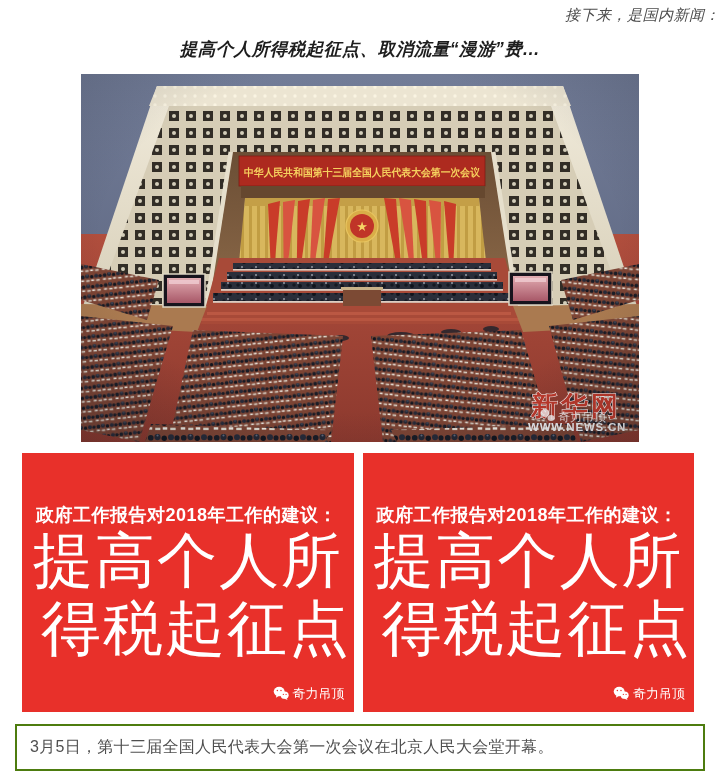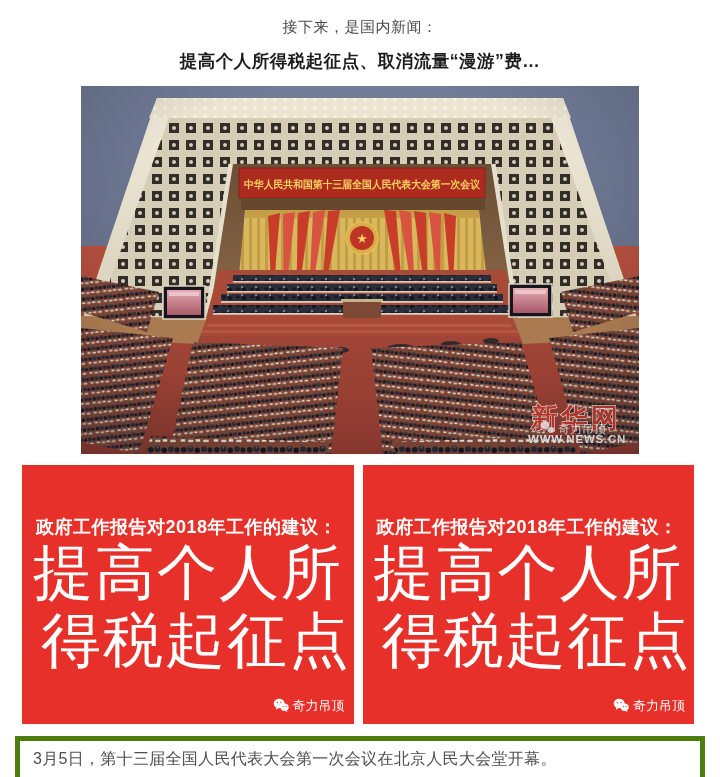--- a/index.html
+++ b/index.html
@@ -1,26 +1,26 @@
 <!DOCTYPE html>
 <html><head>
 <meta charset="utf-8">
 <style>
   html,body { margin:0; padding:0; }
   body {
     width:720px; height:777px; background:#ffffff; overflow:hidden;
     font-family:"Liberation Sans","DejaVu Sans",sans-serif;
   }
   .intro {
-    margin-top:17px; text-align:center; font-size:15px; line-height:20px;
-    color:#4c4c4c; letter-spacing:0.5px;
+    margin-top:5px; text-align:right; font-size:15px; line-height:20px;
+    color:#4c4c4c; letter-spacing:0.5px;font-style:italic;
   }
   .headline {
     margin-top:13px; text-align:center; font-size:17.5px; line-height:22px;
-    font-weight:bold; color:#1d1d1d; letter-spacing:0.5px;
+    font-weight:bold; color:#1d1d1d; letter-spacing:0.5px;font-style:italic;
   }
   .photo-wrap { width:558px; height:368px; margin:14px auto 0; background:#5c667f; }
   .photo-wrap svg { display:block; }
   .banner-row { display:flex; gap:9px; padding:0 26px 0 22px; margin-top:11px; }
   .red-banner {
     flex:1; height:259px; background:#e8302a; position:relative; overflow:hidden;
     color:#fff;
   }
   .rb-subtitle {
     position:absolute; top:50px; left:14px; font-size:18px; font-weight:bold;
@@ -31,21 +31,21 @@
     letter-spacing:2px; white-space:nowrap;
   }
   .rb-line1 { top:78px; }
   .rb-line2 { top:146px;margin-left:8px; }
   .rb-logo {
     position:absolute; right:9px; bottom:9px; display:flex; align-items:center;
     gap:4px; font-size:13px;
   }
   .caption-box {
     margin:12px 15px 0; height:47px; box-sizing:border-box;
-    border:5px solid #4d7c0f; background:#fff;
+    border:2px solid #4d7c0f; background:#fff;
     display:flex; align-items:center; padding-left:13px;
     font-size:16px; color:#4f4f4f; letter-spacing:0.3px;
   }
 </style>
 </head>
 <body>
 
 <div class="page">
 
   <div class="intro">接下来，是国内新闻：</div>

